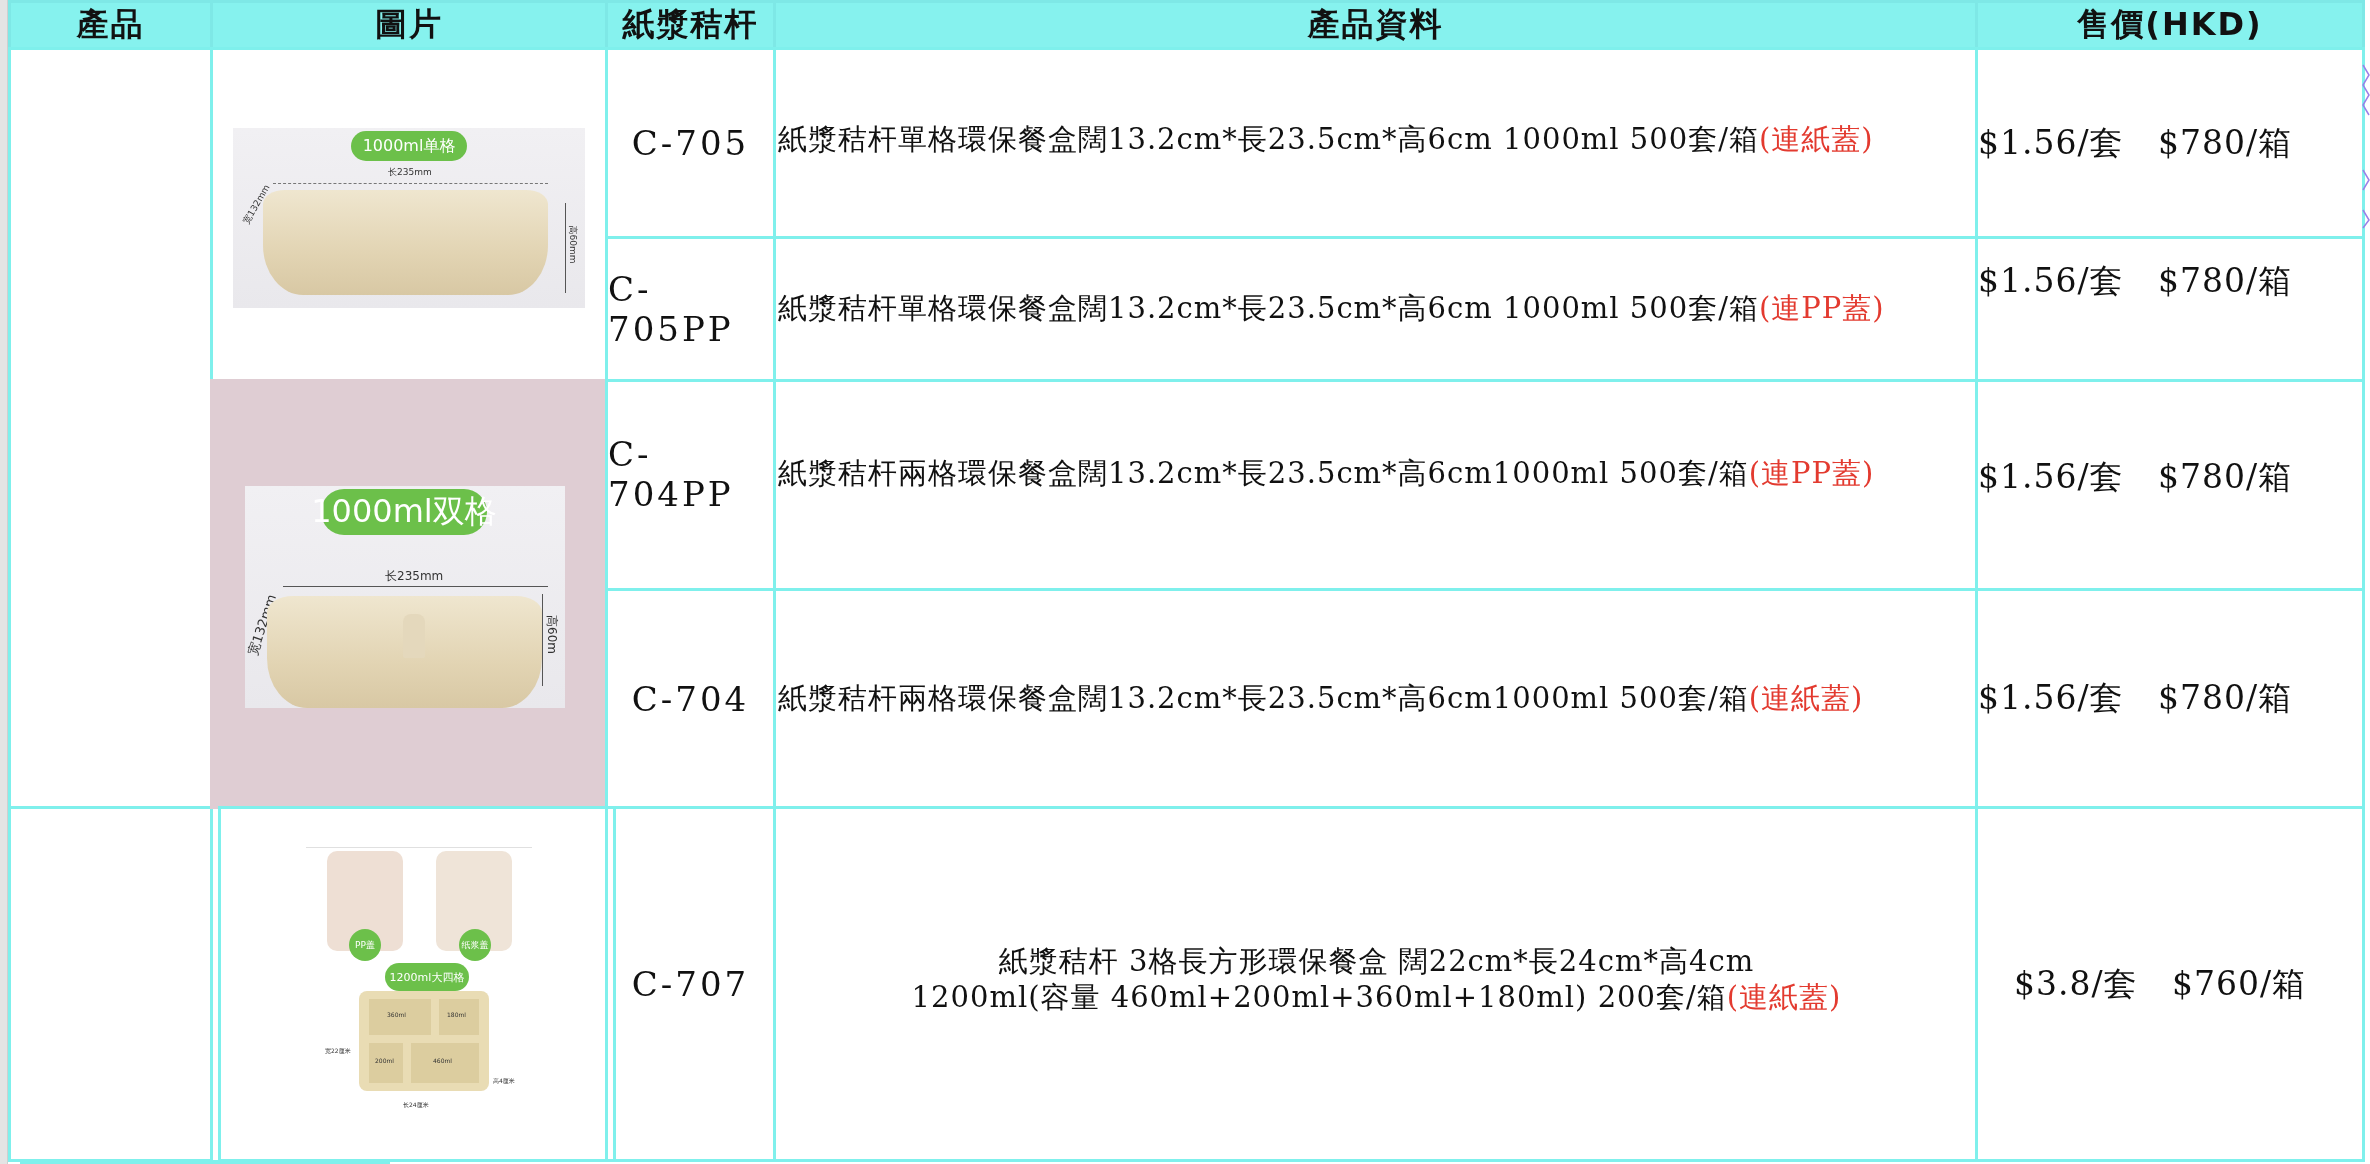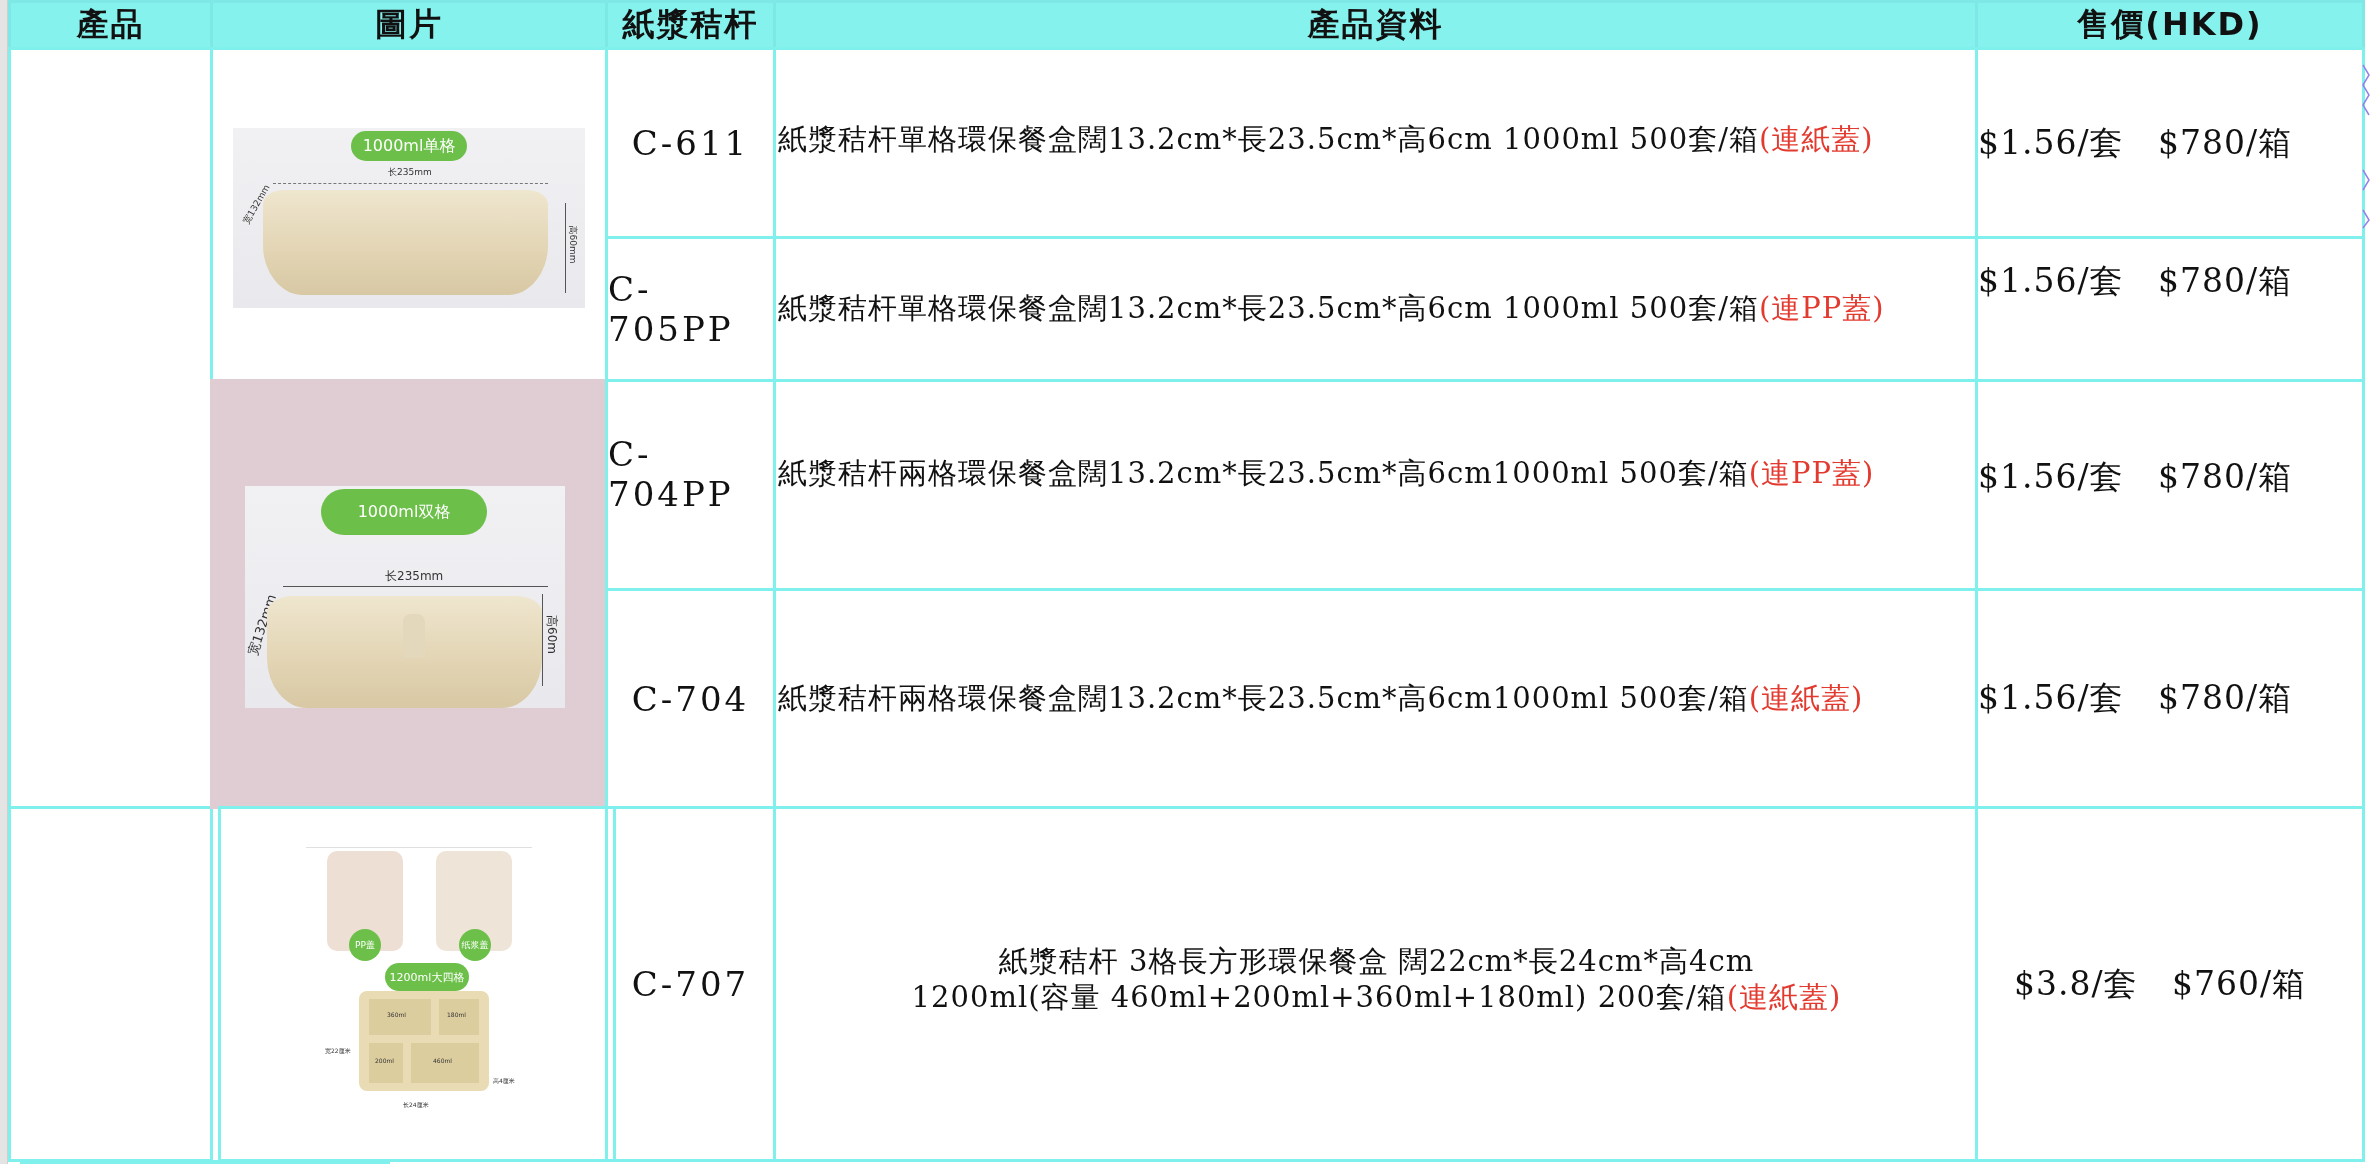--- a/index.html
+++ b/index.html
@@ -46,21 +46,21 @@
       <div style="position:absolute;left:40px;top:55px;width:275px;border-top:1px dashed #777;"></div>
       <div class="dim" style="left:2px;top:70px;font-size:9px;transform:rotate(-60deg);">宽132mm</div>
       <div class="tray" style="left:30px;top:62px;width:285px;height:105px;border-radius:22px 22px 40px 40px / 14px 14px 50px 50px;"></div>
       <div style="position:absolute;left:332px;top:75px;height:90px;border-left:1px solid #555;"></div>
       <div class="dim" style="left:320px;top:110px;font-size:9px;transform:rotate(90deg);">高60mm</div>
     </div>
   </div>
 
   <div class="cell pinkbg" style="left:202px;top:379px;width:398px;height:430px;border-color:#dfcdd3;">
     <div class="photo" style="left:32px;top:104px;width:320px;height:222px;">
-      <div class="badge" style="left:76px;top:3px;width:166px;height:46px;font-size:16px;border-radius:24px;">1000ml双格</div>
+      <div class="badge" style="left:76px;top:3px;width:166px;height:46px;font-size:32px;border-radius:24px;">1000ml双格</div>
       <div class="dim" style="left:140px;top:82px;font-size:12px;">长235mm</div>
       <div style="position:absolute;left:38px;top:100px;width:265px;border-top:1px solid #555;"></div>
       <div class="dim" style="left:-14px;top:130px;font-size:13px;transform:rotate(-72deg);">宽132mm</div>
       <div class="tray" style="left:22px;top:110px;width:275px;height:112px;border-radius:26px 26px 40px 40px / 16px 16px 50px 50px;"></div>
       <div style="position:absolute;left:158px;top:128px;width:22px;height:44px;background:#e4d8bc;border-radius:8px 8px 2px 2px;"></div>
       <div style="position:absolute;left:297px;top:108px;height:92px;border-left:1px solid #555;"></div>
       <div class="dim" style="left:287px;top:140px;font-size:12px;transform:rotate(90deg);">高60m</div>
     </div>
   </div>
 
@@ -79,21 +79,21 @@
       <div class="dim" style="left:28px;top:20px;font-size:6px;">360ml</div>
       <div class="dim" style="left:88px;top:20px;font-size:6px;">180ml</div>
       <div class="dim" style="left:16px;top:66px;font-size:6px;">200ml</div>
       <div class="dim" style="left:74px;top:66px;font-size:6px;">460ml</div>
     </div>
     <div class="dim" style="left:104px;top:238px;font-size:6px;">宽22厘米</div>
     <div class="dim" style="left:182px;top:292px;font-size:6px;">长24厘米</div>
     <div class="dim" style="left:272px;top:268px;font-size:6px;">高4厘米</div>
   </div>
 
-  <div class="cell code" style="left:597px;top:47px;width:171px;height:192px;">C-611</div>
+  <div class="cell code" style="left:597px;top:47px;width:171px;height:192px;">C-705</div>
   <div class="cell info" style="left:765px;top:47px;width:1205px;height:192px;padding-bottom:6px;">
     <span>紙漿秸杆單格環保餐盒闊13.2cm*長23.5cm*高6cm  1000ml 500套/箱</span>
       <span class="lid">(連紙蓋)</span>
   </div>
   <div class="cell price" style="left:1967px;top:47px;width:390px;height:192px;">$1.56/套   $780/箱</div>
 
   <div class="cell code" style="left:597px;top:236px;width:171px;height:146px;">C-705PP</div>
   <div class="cell info" style="left:765px;top:236px;width:1205px;height:146px;">
     <span>紙漿秸杆單格環保餐盒闊13.2cm*長23.5cm*高6cm  1000ml 500套/箱</span>
       <span class="lid">(連PP蓋)</span>

